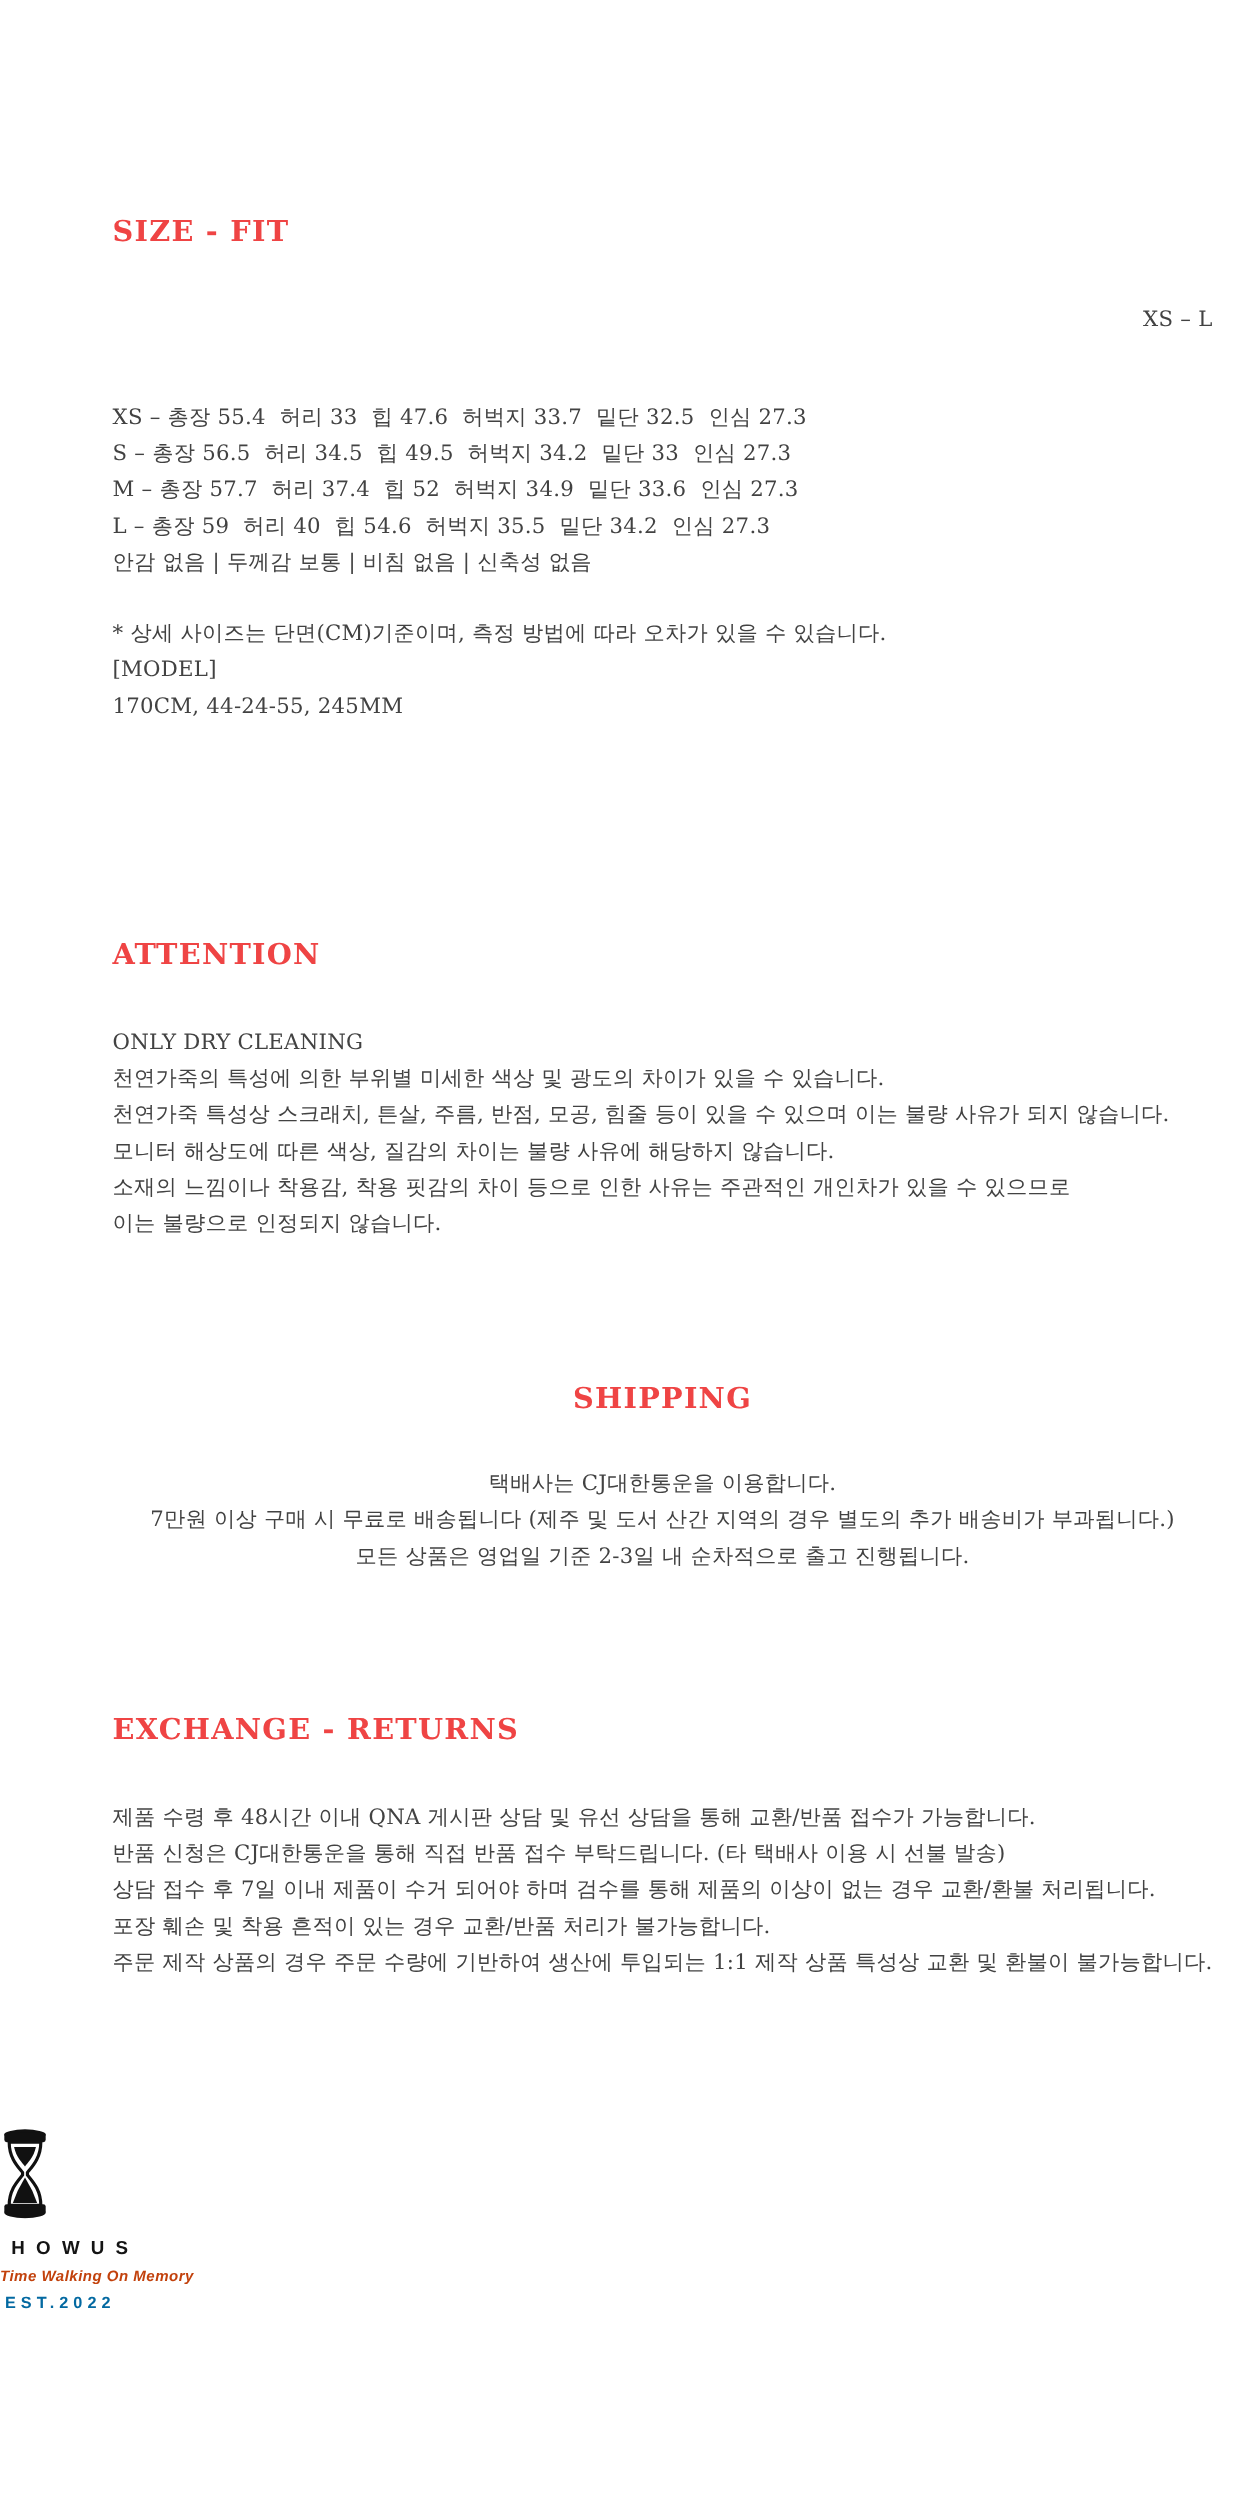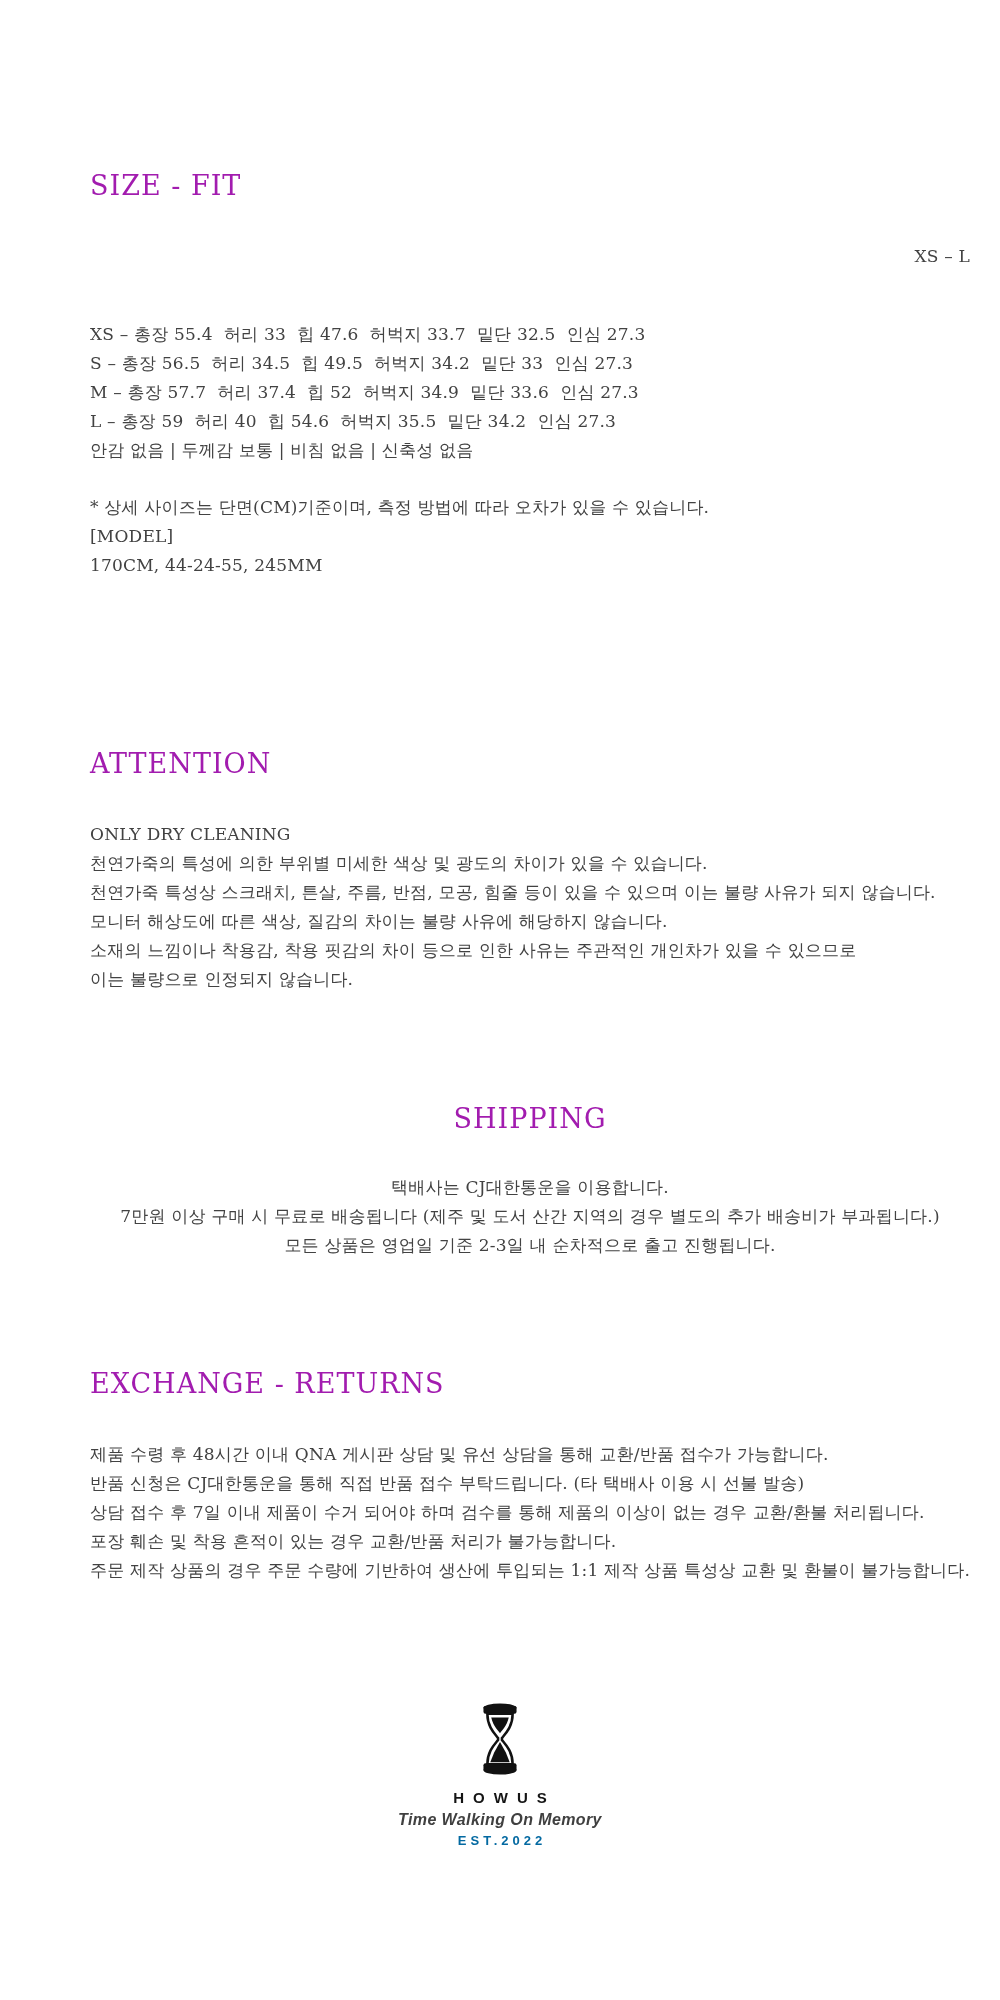--- a/index.html
+++ b/index.html
@@ -11,49 +11,49 @@
   }
   .page { position:relative; width:1000px; height:2000px; background:#ffffff; overflow:hidden; }
 
   .sec { position:absolute; left:90px; right:30px; }
   #sec-size      { top:170px; }
   #sec-attention { top:748px; }
   #sec-shipping  { top:1103px;text-align:center; }
   #sec-exchange  { top:1368px; }
 
   .sec-title {
-    font-size:27px; font-weight:400; color:#a21caf;
+    font-size:23px; font-weight:700; color:#ef4444;
     letter-spacing:1px; line-height:32px;
   }
 
   .line {
     font-size:17px; color:#424242; line-height:29px;
     white-space:pre; letter-spacing:0.2px;
   }
   .range      { margin-top:44px; line-height:20px;text-align:right; }
   .meas       { margin-top:54px; }
   .note       { margin-top:28px; }
   .model      { }
   .gap-40     { margin-top:40px; }
   .gap-38     { margin-top:38px; }
 
   .footer {
     position:absolute; top:1703px; left:0; width:1000px;
-    text-align:center;
+    text-align:left;
     font-family:"Liberation Sans","DejaVu Sans",sans-serif;
     color:#111111;
   }
   .footer .logo-icon { display:inline-block; height:72px; }
   .brand {
     margin-top:10px; font-size:15px; font-weight:700;
     letter-spacing:9px; text-indent:9px; line-height:18px; color:#141414;
   }
   .slogan {
-    margin-top:3px; font-size:16px; font-weight:700; font-style:italic;
-    letter-spacing:0.4px; line-height:20px; color:#404040;
+    margin-top:3px; font-size:12px; font-weight:700; font-style:italic;
+    letter-spacing:0.4px; line-height:20px; color:#c2410c;
   }
   .est {
     margin-top:3px; font-size:13px; font-weight:700;
     letter-spacing:4px; text-indent:4px; line-height:16px; color:#0369a1;
   }
 </style>
 </head>
 <body>
 
 <div class="page">

